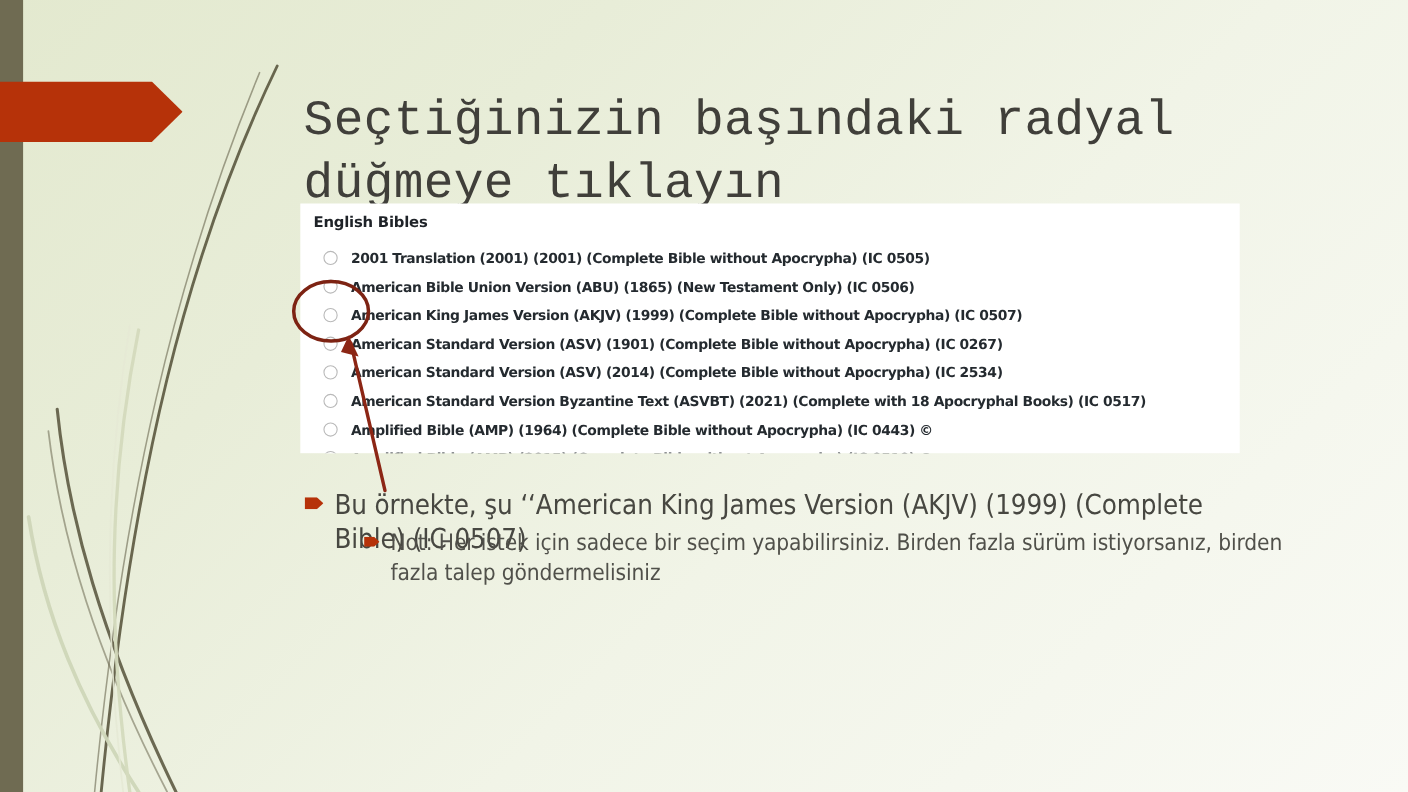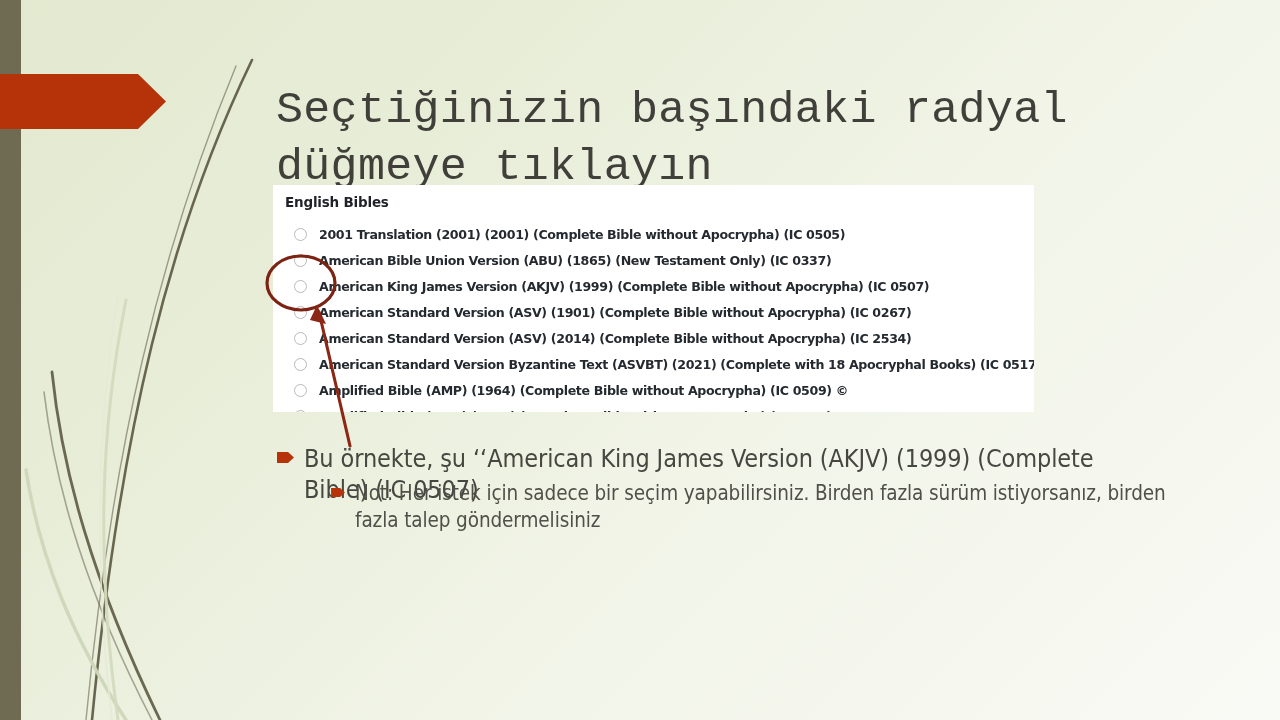--- a/index.html
+++ b/index.html
@@ -60,21 +60,21 @@
     letter-spacing: 0.3px;
     font-family: Liberation Mono, monospace;
     font-stretch: condensed;
   }
 
   
   .panel {
     position: absolute;
     left: 273px;
     top: 185px;
-    width: 761px;
+    width: 854px;
     height: 227px;
     background: #ffffff;
     overflow: hidden;
   }
   .panel-title {
     position: absolute;
     left: 12px;
     top: 9px;
     font-size: 13.5px;
     font-weight: bold;
@@ -194,21 +194,21 @@
     <div class="panel-title">English Bibles</div>
     <div class="opt-list">
 
       <div class="opt-row">
         <span class="radio"></span>
         <span class="opt-label">2001 Translation (2001) (2001) (Complete Bible without Apocrypha) (IC 0505)</span>
       </div>
 
       <div class="opt-row">
         <span class="radio"></span>
-        <span class="opt-label">American Bible Union Version (ABU) (1865) (New Testament Only) (IC 0337)</span>
+        <span class="opt-label">American Bible Union Version (ABU) (1865) (New Testament Only) (IC 0506)</span>
       </div>
 
       <div class="opt-row">
         <span class="radio"></span>
         <span class="opt-label">American King James Version (AKJV) (1999) (Complete Bible without Apocrypha) (IC 0507)</span>
       </div>
 
       <div class="opt-row">
         <span class="radio"></span>
         <span class="opt-label">American Standard Version (ASV) (1901) (Complete Bible without Apocrypha) (IC 0267)</span>
@@ -219,21 +219,21 @@
         <span class="opt-label">American Standard Version (ASV) (2014) (Complete Bible without Apocrypha) (IC 2534)</span>
       </div>
 
       <div class="opt-row">
         <span class="radio"></span>
         <span class="opt-label">American Standard Version Byzantine Text (ASVBT) (2021) (Complete with 18 Apocryphal Books) (IC 0517)</span>
       </div>
 
       <div class="opt-row">
         <span class="radio"></span>
-        <span class="opt-label">Amplified Bible (AMP) (1964) (Complete Bible without Apocrypha) (IC 0509) ©</span>
+        <span class="opt-label">Amplified Bible (AMP) (1964) (Complete Bible without Apocrypha) (IC 0443) ©</span>
       </div>
 
       <div class="opt-row">
         <span class="radio"></span>
         <span class="opt-label">Amplified Bible (AMP) (2015) (Complete Bible without Apocrypha) (IC 0510) ©</span>
       </div>
 
     </div>
   </div>
 

